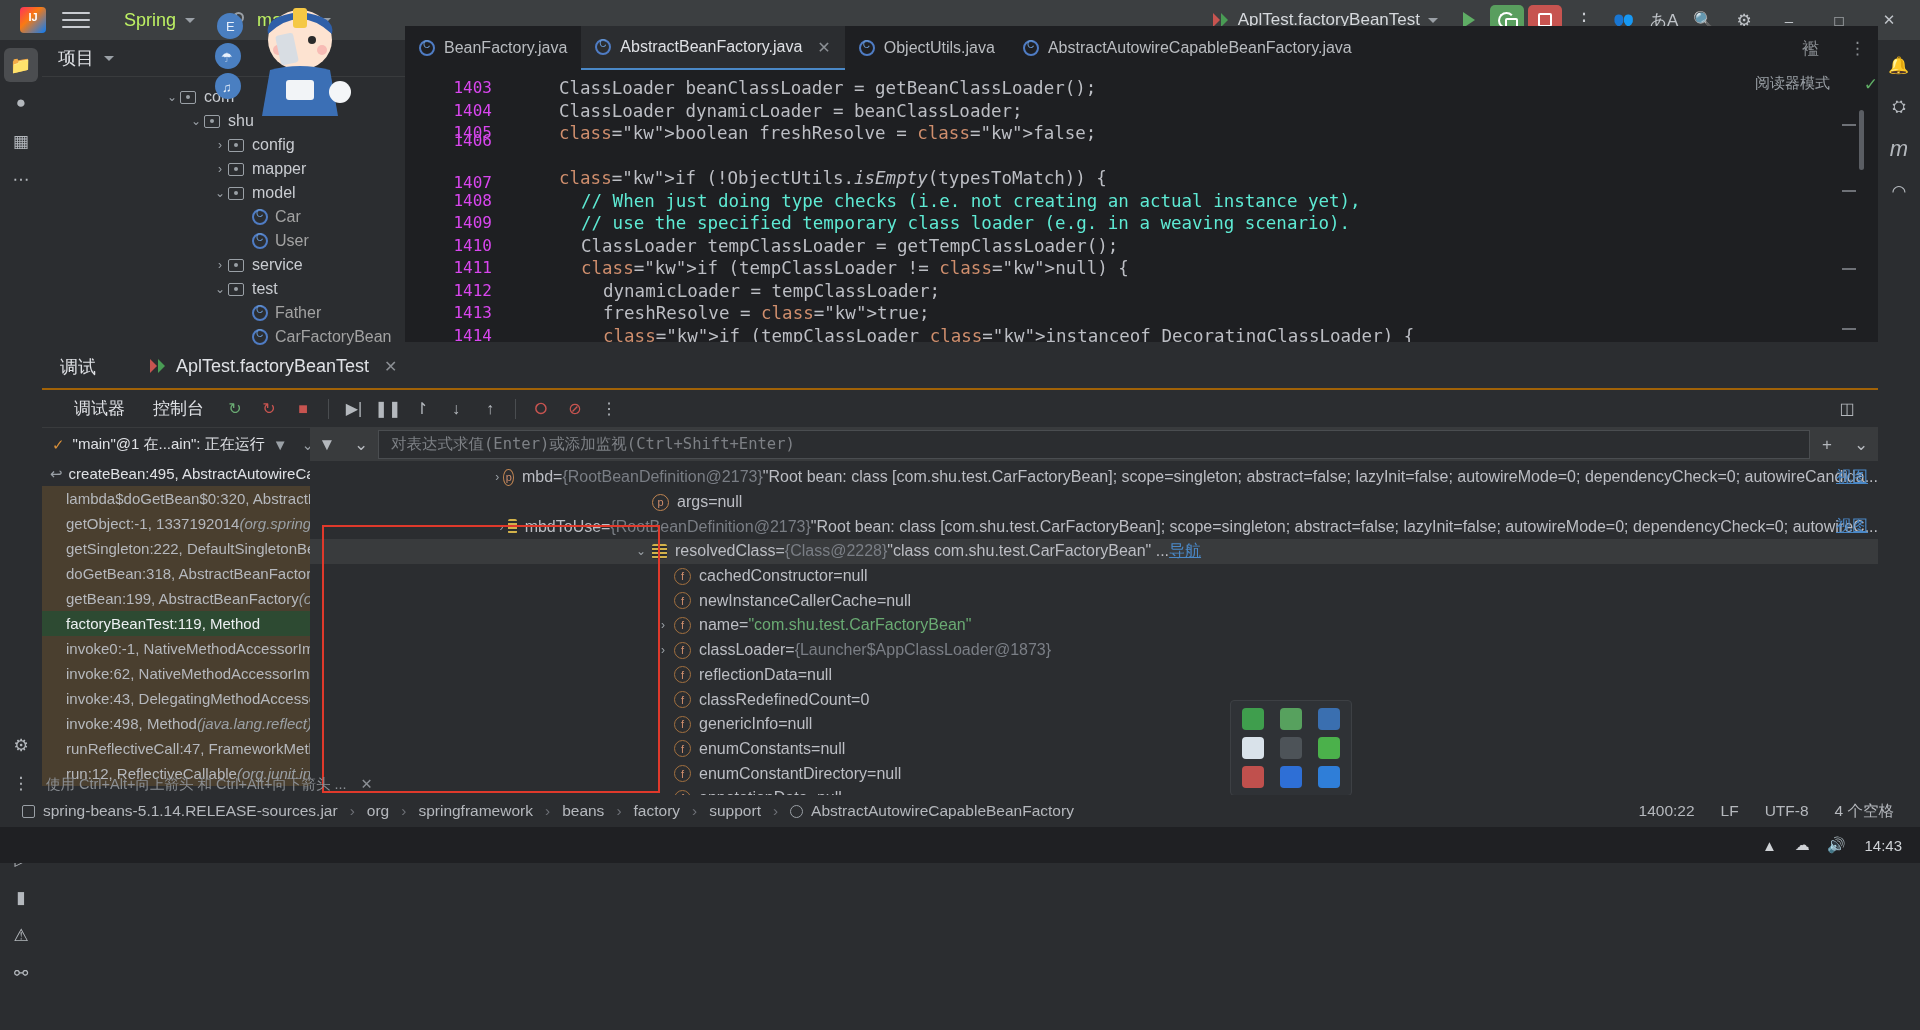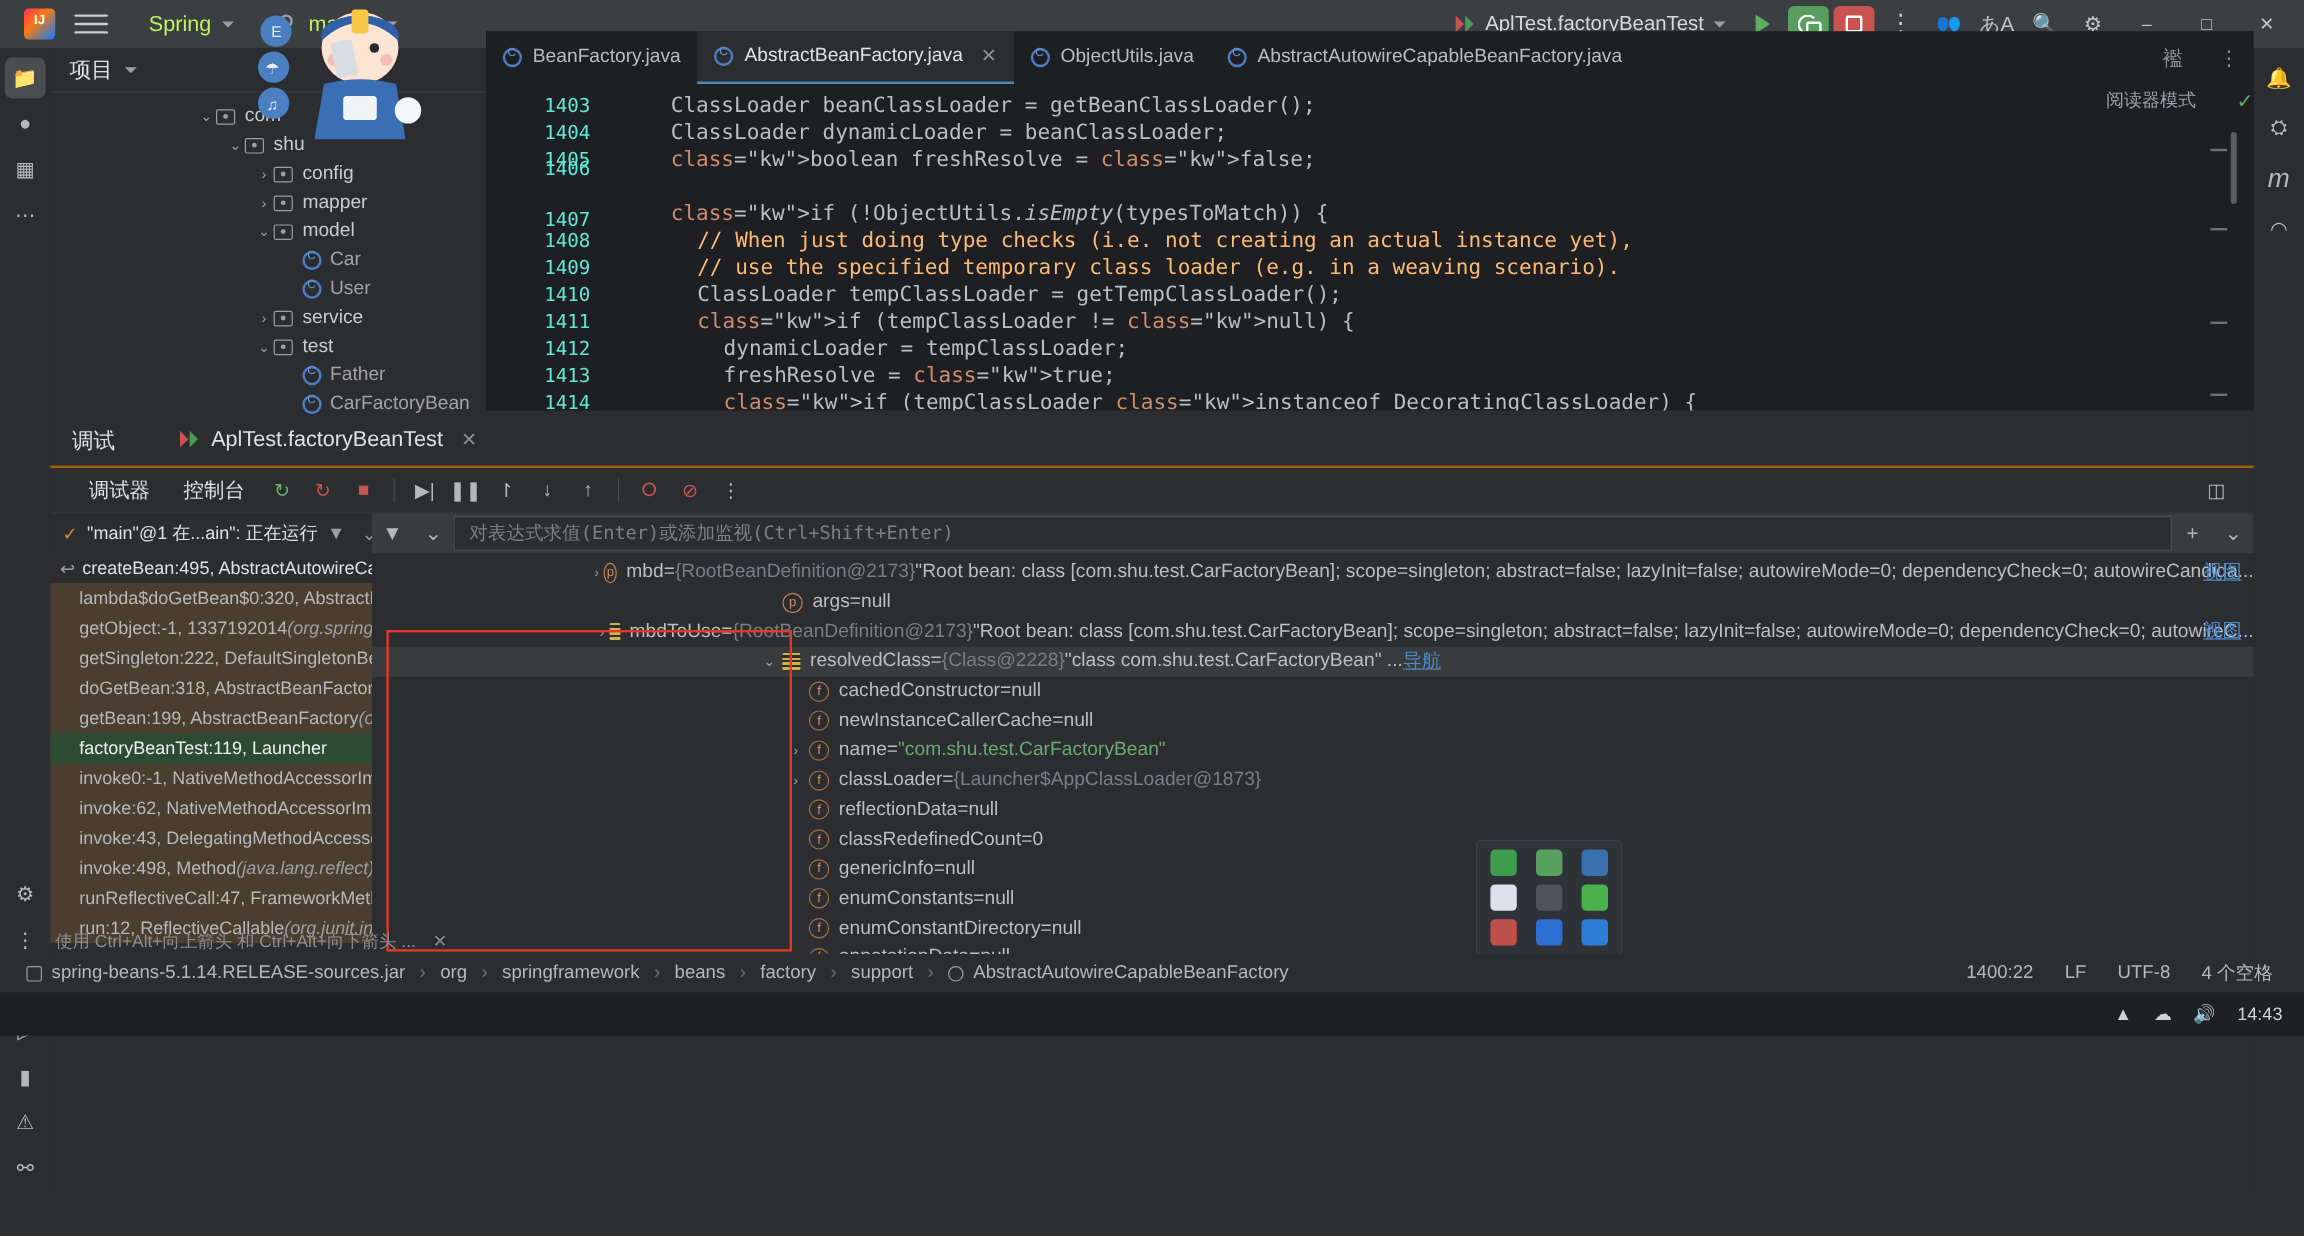--- a/index.html
+++ b/index.html
@@ -79,23 +79,23 @@
   
   #editortabs{position:absolute;left:405px;top:26px;width:1473px;height:44px;background:#1e1f22;
     display:flex;align-items:center;}
   .etab{display:flex;align-items:center;gap:9px;height:44px;padding:0 14px;font-size:16px;color:#b9bcc0;}
   .etab.active{color:#dfe1e5;}
   #editortabs .spacer{flex:1;}
   .tabx{color:#8b8f94;font-size:16px;margin-left:6px;}
 
   #editor{position:absolute;left:405px;top:70px;width:1473px;height:272px;background:#1e1f22;overflow:hidden;}
   .gutter{position:absolute;left:0;top:0;width:95px;height:272px;background:#1e1f22;}
-  .lnum{position:absolute;right:8px;color:#5eead4;font-size:16px;font-family:"DejaVu Sans Mono",monospace;}
+  .lnum{position:absolute;right:8px;color:#d946ef;font-size:16px;font-family:"DejaVu Sans Mono",monospace;}
   .codeline{position:absolute;left:110px;white-space:pre;font-family:"DejaVu Sans Mono",monospace;font-size:17.5px;color:#bcbec4;}
-  .kw{color:#cf8e6d;} .cm{color:#fdba74;} .it{font-style:italic;color:#bcbec4;}
+  .kw{color:#cf8e6d;} .cm{color:#5eead4;} .it{font-style:italic;color:#bcbec4;}
   .vscroll{position:absolute;right:14px;top:40px;width:5px;height:60px;background:#5a5d63;border-radius:3px;}
   .readermode{position:absolute;right:90px;top:74px;color:#9aa0a6;font-size:15px;}
   .okcheck{position:absolute;right:42px;top:74px;color:#5fad65;font-size:17px;}
   .marks{position:absolute;right:22px;width:14px;height:2px;background:#6e7177;}
 
   
   #debugwrap{position:absolute;left:42px;top:345px;width:1836px;height:450px;background:#2b2d30;}
   #dbgtabs{height:45px;display:flex;align-items:center;padding-left:18px;gap:30px;
      border-bottom:2px solid #a16207;}
   #dbgtabs .dt{font-size:18px;color:#dfe1e5;display:flex;align-items:center;gap:9px;}
@@ -455,21 +455,21 @@
             <span>getSingleton:222, DefaultSingletonBean</span>
           </div>
           <div class="frow">
             <span>doGetBean:318, AbstractBeanFactory </span>
           </div>
           <div class="frow">
             <span>getBean:199, AbstractBeanFactory </span>
             <em>(org.</em>
           </div>
           <div class="frow sel">
-            <span>factoryBeanTest:119, Launcher</span>
+            <span>factoryBeanTest:119, Method</span>
           </div>
           <div class="frow">
             <span>invoke0:-1, NativeMethodAccessorImpl</span>
           </div>
           <div class="frow">
             <span>invoke:62, NativeMethodAccessorImpl </span>
           </div>
           <div class="frow">
             <span>invoke:43, DelegatingMethodAccessorI</span>
           </div>

